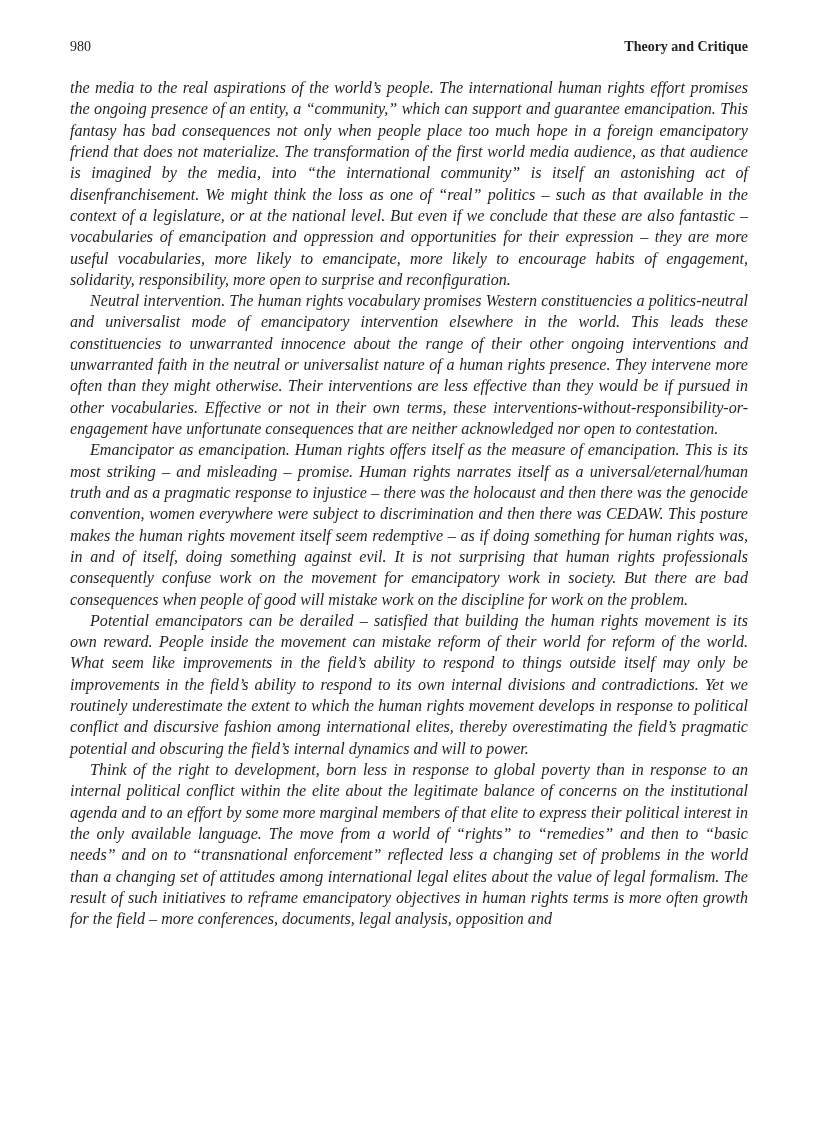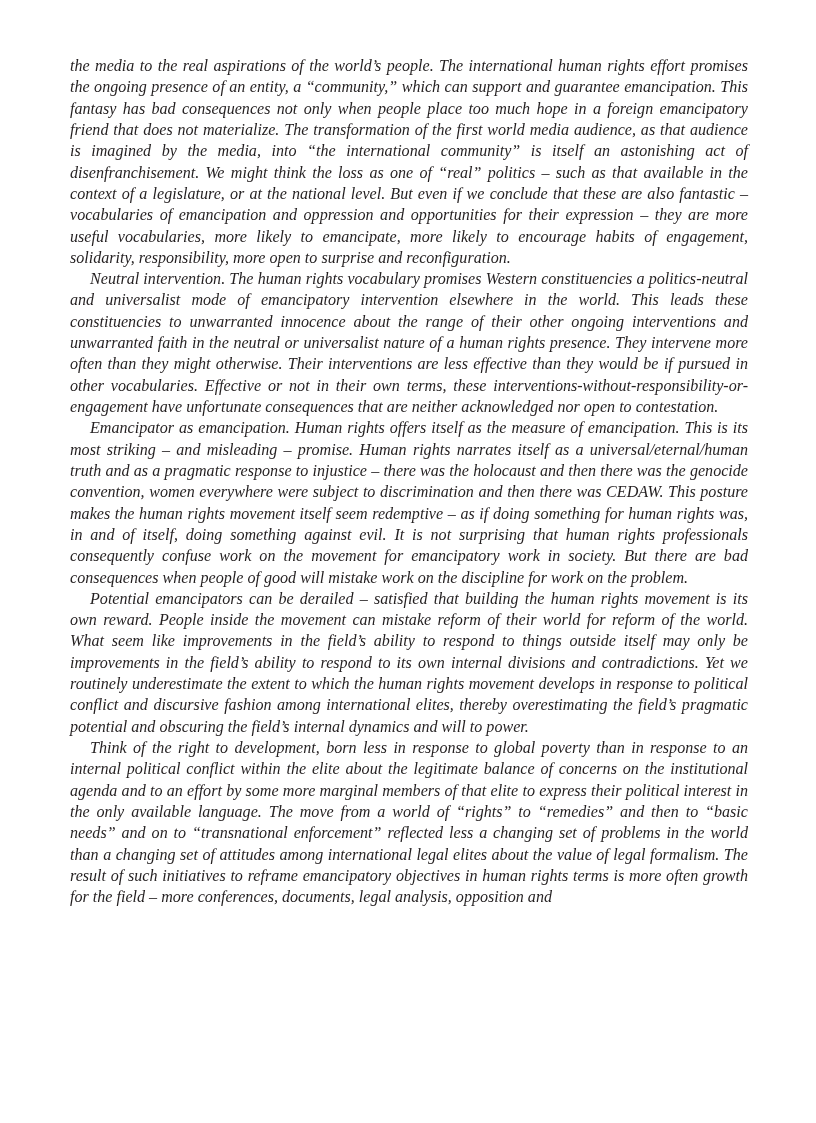--- a/index.html
+++ b/index.html
@@ -22,20 +22,24 @@
       hyphens: manual;
       font-style: italic;
     }
     .body-text p { margin: 0; text-indent: 0; }
     .body-text p.indent { text-indent: 20px; }
   </style>
 </head>
 <body>
 
 <div class="page">
+  <div class="running-head">
+    <span class="pnum">980</span>
+    <span class="title">Theory and Critique</span>
+  </div>
   <div class="body-text">
     <p>the media to the real aspirations of the world’s people. The international human rights effort promises the ongoing presence of an entity, a “community,” which can support and guarantee emancipation. This fantasy has bad consequences not only when people place too much hope in a foreign emancipatory friend that does not materialize. The transformation of the first world media audience, as that audience is imagined by the media, into “the international community” is itself an astonishing act of disenfranchise­ment. We might think the loss as one of “real” politics – such as that available in the context of a legislature, or at the national level. But even if we conclude that these are also fantastic – vocabularies of emancipation and oppression and opportunities for their expression – they are more useful vocabularies, more likely to emancipate, more likely to encourage habits of engagement, solidarity, responsibility, more open to surprise and reconfiguration.</p>
     <p class="indent">Neutral intervention. The human rights vocabulary promises Western constituencies a politics-neutral and universalist mode of emancipatory intervention elsewhere in the world. This leads these constituencies to unwarranted innocence about the range of their other ongoing interventions and unwarranted faith in the neutral or universalist nature of a human rights presence. They intervene more often than they might otherwise. Their interventions are less effective than they would be if pursued in other vocabularies. Effec­tive or not in their own terms, these interventions-without-responsibility-or-engagement have unfortunate consequences that are neither acknowledged nor open to contestation.</p>
     <p class="indent">Emancipator as emancipation. Human rights offers itself as the measure of emancipa­tion. This is its most striking – and misleading – promise. Human rights narrates itself as a universal/eternal/human truth and as a pragmatic response to injustice – there was the holocaust and then there was the genocide convention, women everywhere were subject to discrimination and then there was CEDAW. This posture makes the human rights movement itself seem redemptive – as if doing something for human rights was, in and of itself, doing something against evil. It is not surprising that human rights professionals consequently confuse work on the movement for emancipatory work in society. But there are bad consequences when people of good will mistake work on the discipline for work on the problem.</p>
     <p class="indent">Potential emancipators can be derailed – satisfied that building the human rights movement is its own reward. People inside the movement can mistake reform of their world for reform of the world. What seem like improvements in the field’s ability to respond to things outside itself may only be improvements in the field’s ability to respond to its own internal divisions and contradictions. Yet we routinely underestimate the extent to which the human rights movement develops in response to political conflict and discursive fashion among international elites, thereby overestimating the field’s pragmatic potential and obscuring the field’s internal dynamics and will to power.</p>
     <p class="indent">Think of the right to development, born less in response to global poverty than in response to an internal political conflict within the elite about the legitimate balance of concerns on the institutional agenda and to an effort by some more marginal members of that elite to express their political interest in the only available language. The move from a world of “rights” to “remedies” and then to “basic needs” and on to “transnational enforcement” reflected less a changing set of problems in the world than a changing set of attitudes among international legal elites about the value of legal formalism. The result of such initiatives to reframe emancipatory objectives in human rights terms is more often growth for the field – more conferences, documents, legal analysis, opposition and</p>
   </div>
 </div>
 
 </body></html>

